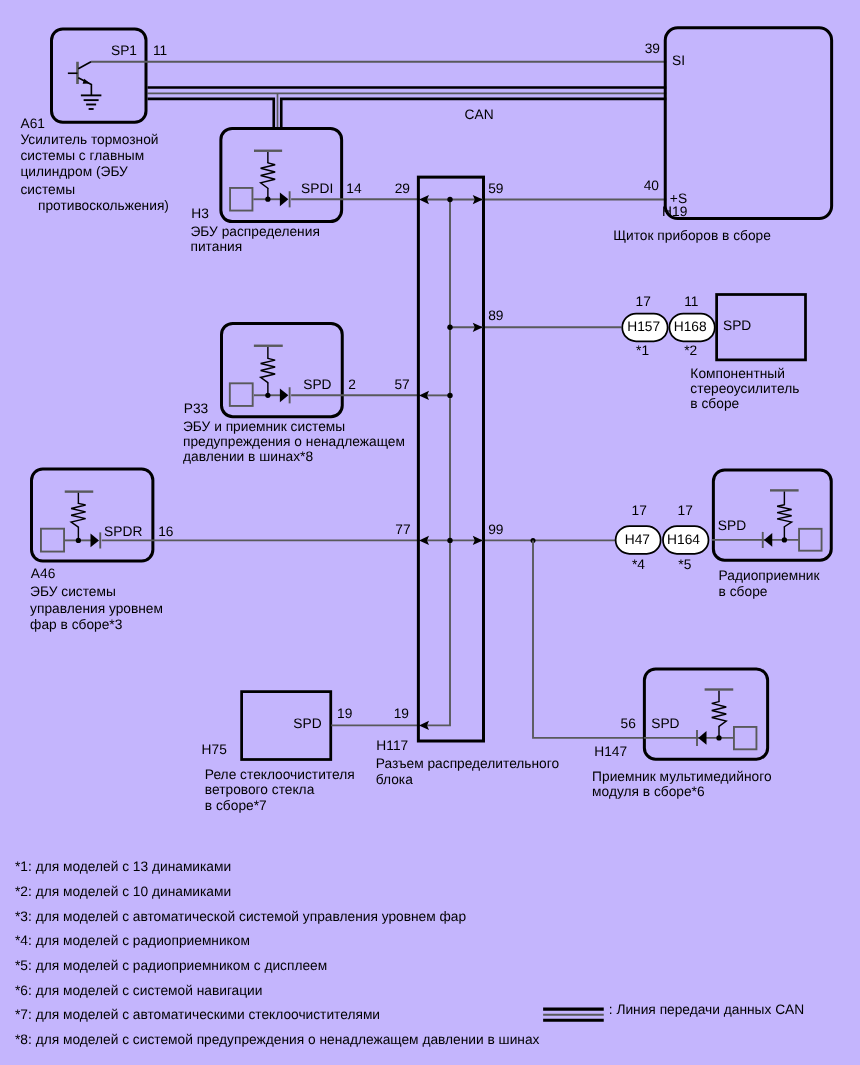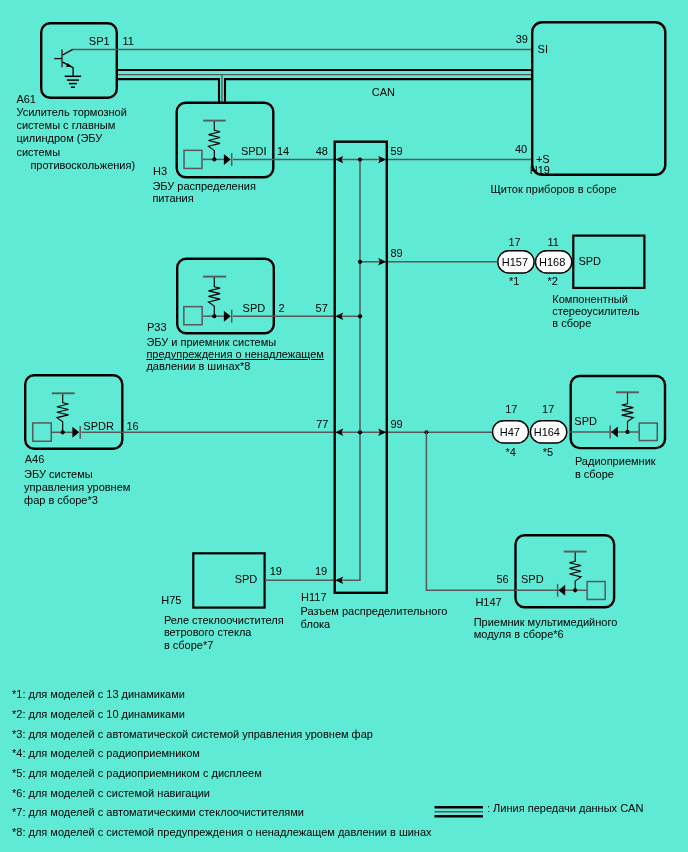--- a/index.html
+++ b/index.html
@@ -1,18 +1,18 @@
 <!DOCTYPE html>
 <html><head>
 <meta charset="utf-8">
 <title>CAN communication system wiring diagram</title>
 <style>
   html,body{margin:0;padding:0;background:#ffffff;}
   body{width:688px;height:852px;font-family:"Liberation Sans",sans-serif;color:#000;overflow:hidden;}
-  #root{position:relative;width:688px;height:852px;background:#5eead4;}
+  #root{position:relative;width:688px;height:852px;background:#c4b5fd;}
   svg#diagram{position:absolute;left:0;top:0;}
   .lbl{position:absolute;font-size:11px;line-height:11px;white-space:pre;color:#000;}
   .fn{position:absolute;font-size:11px;line-height:11px;white-space:pre;color:#000;left:12px;}
 </style>
 </head>
 <body>
 
 <div id="root">
 <svg id="diagram" width="688" height="852" viewBox="0 0 688 852">
 <g>
@@ -152,36 +152,36 @@
 <div class="lbl" style="left:16.4px;top:120.2px;">системы с главным</div>
 <div class="lbl" style="left:16.4px;top:133.4px;">цилиндром (ЭБУ</div>
 <div class="lbl" style="left:16.4px;top:146.6px;">системы</div>
 <div class="lbl" style="left:16.4px;top:159.8px;margin-left:14px;">противоскольжения)</div>
 <div class="lbl" style="left:371.7px;top:86.9px;">CAN</div>
 <div class="lbl" style="left:240.9px;top:145.7px;">SPDI</div>
 <div class="lbl" style="left:277px;top:145.7px;">14</div>
 <div class="lbl" style="left:153px;top:165.9px;">H3</div>
 <div class="lbl" style="left:152.4px;top:180.7px;">ЭБУ распределения</div>
 <div class="lbl" style="left:152.4px;top:193.3px;">питания</div>
-<div class="lbl" style="right:360px;top:145.7px;">48</div>
+<div class="lbl" style="right:360px;top:145.7px;">29</div>
 <div class="lbl" style="left:390.5px;top:145.7px;">59</div>
 <div class="lbl" style="left:390.5px;top:248.1px;">89</div>
 <div class="lbl" style="right:360.2px;top:302.5px;">57</div>
 <div class="lbl" style="right:359.5px;top:418.6px;">77</div>
 <div class="lbl" style="left:390.5px;top:418.6px;">99</div>
 <div class="lbl" style="right:406.1px;top:565.6px;">19</div>
 <div class="lbl" style="right:360.8px;top:565.6px;">19</div>
 <div class="lbl" style="left:301.1px;top:592.4px;">H117</div>
 <div class="lbl" style="left:300.6px;top:606.1px;">Разъем распределительного</div>
 <div class="lbl" style="left:300.6px;top:618.5px;">блока</div>
 <div class="lbl" style="left:242.6px;top:302.5px;">SPD</div>
 <div class="lbl" style="left:278.5px;top:302.5px;">2</div>
 <div class="lbl" style="left:147px;top:321.9px;">P33</div>
 <div class="lbl" style="left:146.4px;top:336.7px;">ЭБУ и приемник системы</div>
-<div class="lbl" style="left:146.4px;top:349px;text-decoration:underline;">предупреждения о ненадлежащем</div>
+<div class="lbl" style="left:146.4px;top:349px;">предупреждения о ненадлежащем</div>
 <div class="lbl" style="left:146.4px;top:361.3px;">давлении в шинах*8</div>
 <div class="lbl" style="left:83.3px;top:420.6px;">SPDR</div>
 <div class="lbl" style="left:126.5px;top:420.6px;">16</div>
 <div class="lbl" style="left:24.7px;top:454px;">A46</div>
 <div class="lbl" style="left:24.1px;top:468.7px;">ЭБУ системы</div>
 <div class="lbl" style="left:24.1px;top:481.9px;">управления уровнем</div>
 <div class="lbl" style="left:24.1px;top:495.1px;">фар в сборе*3</div>
 <div class="lbl" style="left:234.7px;top:574.3px;">SPD</div>
 <div class="lbl" style="left:161.3px;top:594.8px;">H75</div>
 <div class="lbl" style="left:163.9px;top:615px;">Реле стеклоочистителя</div>

